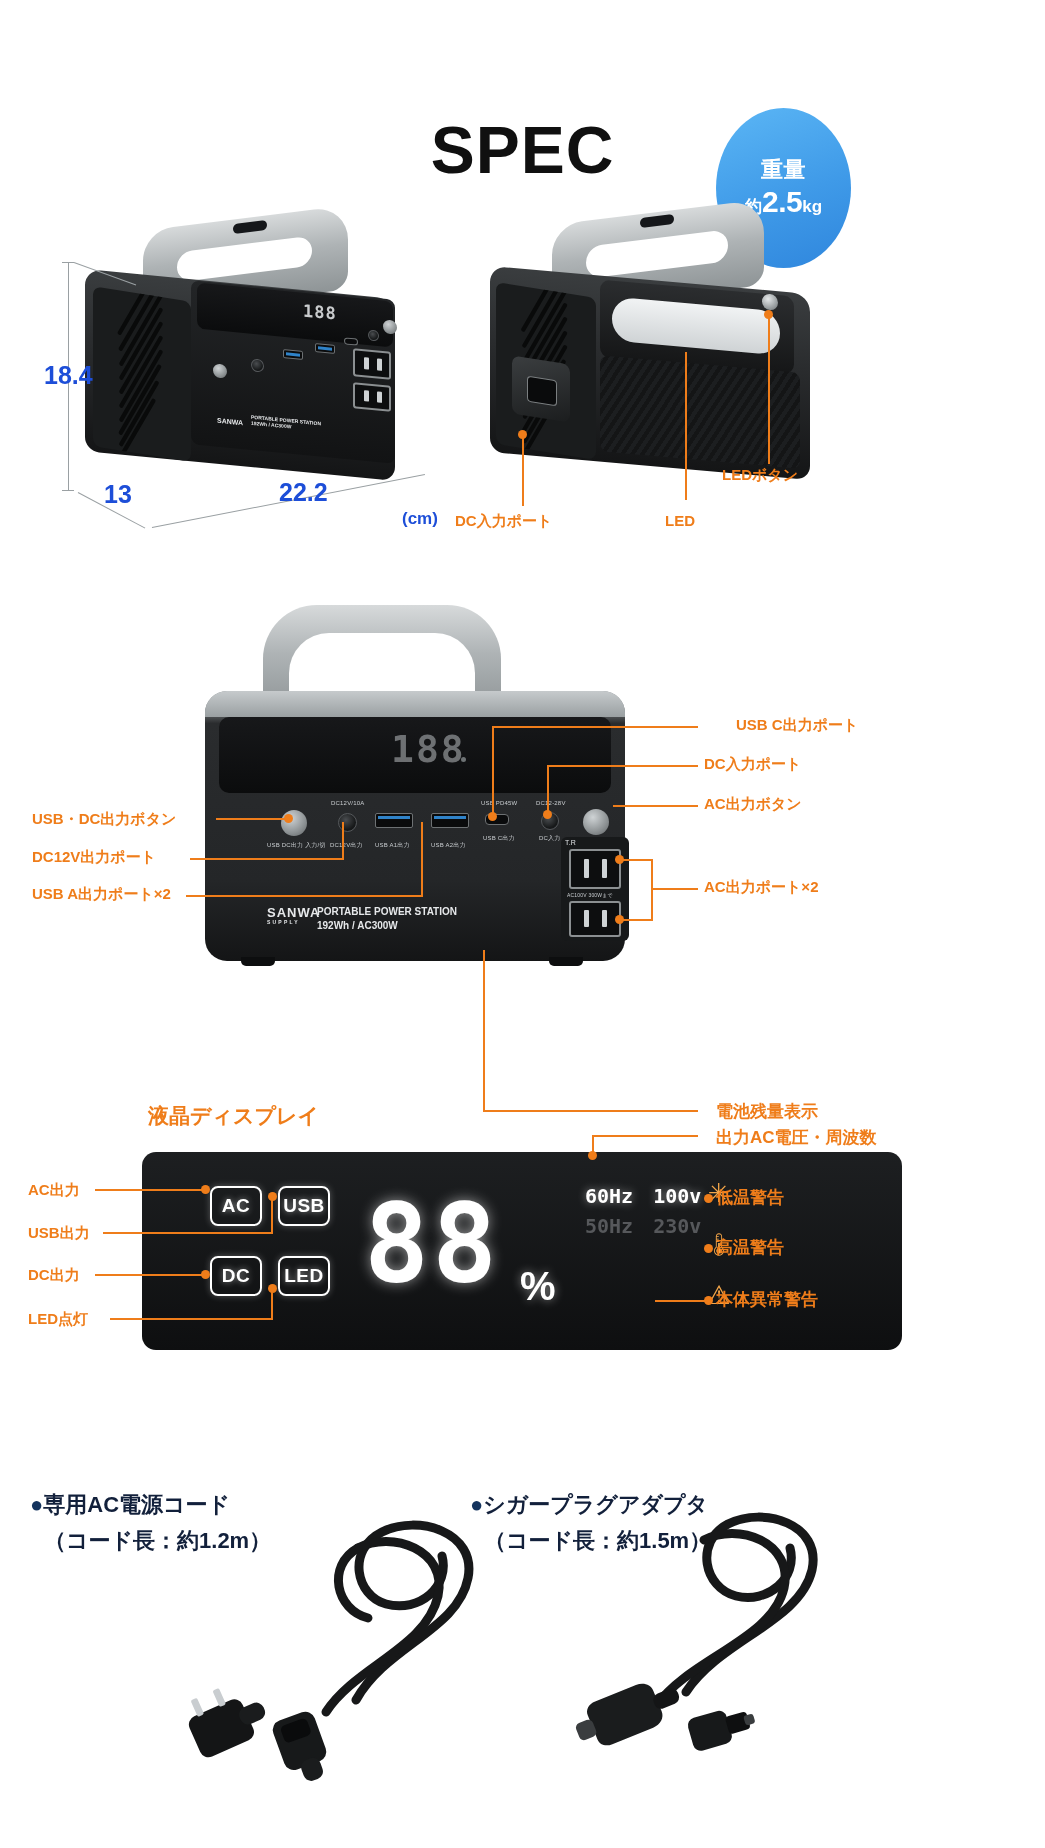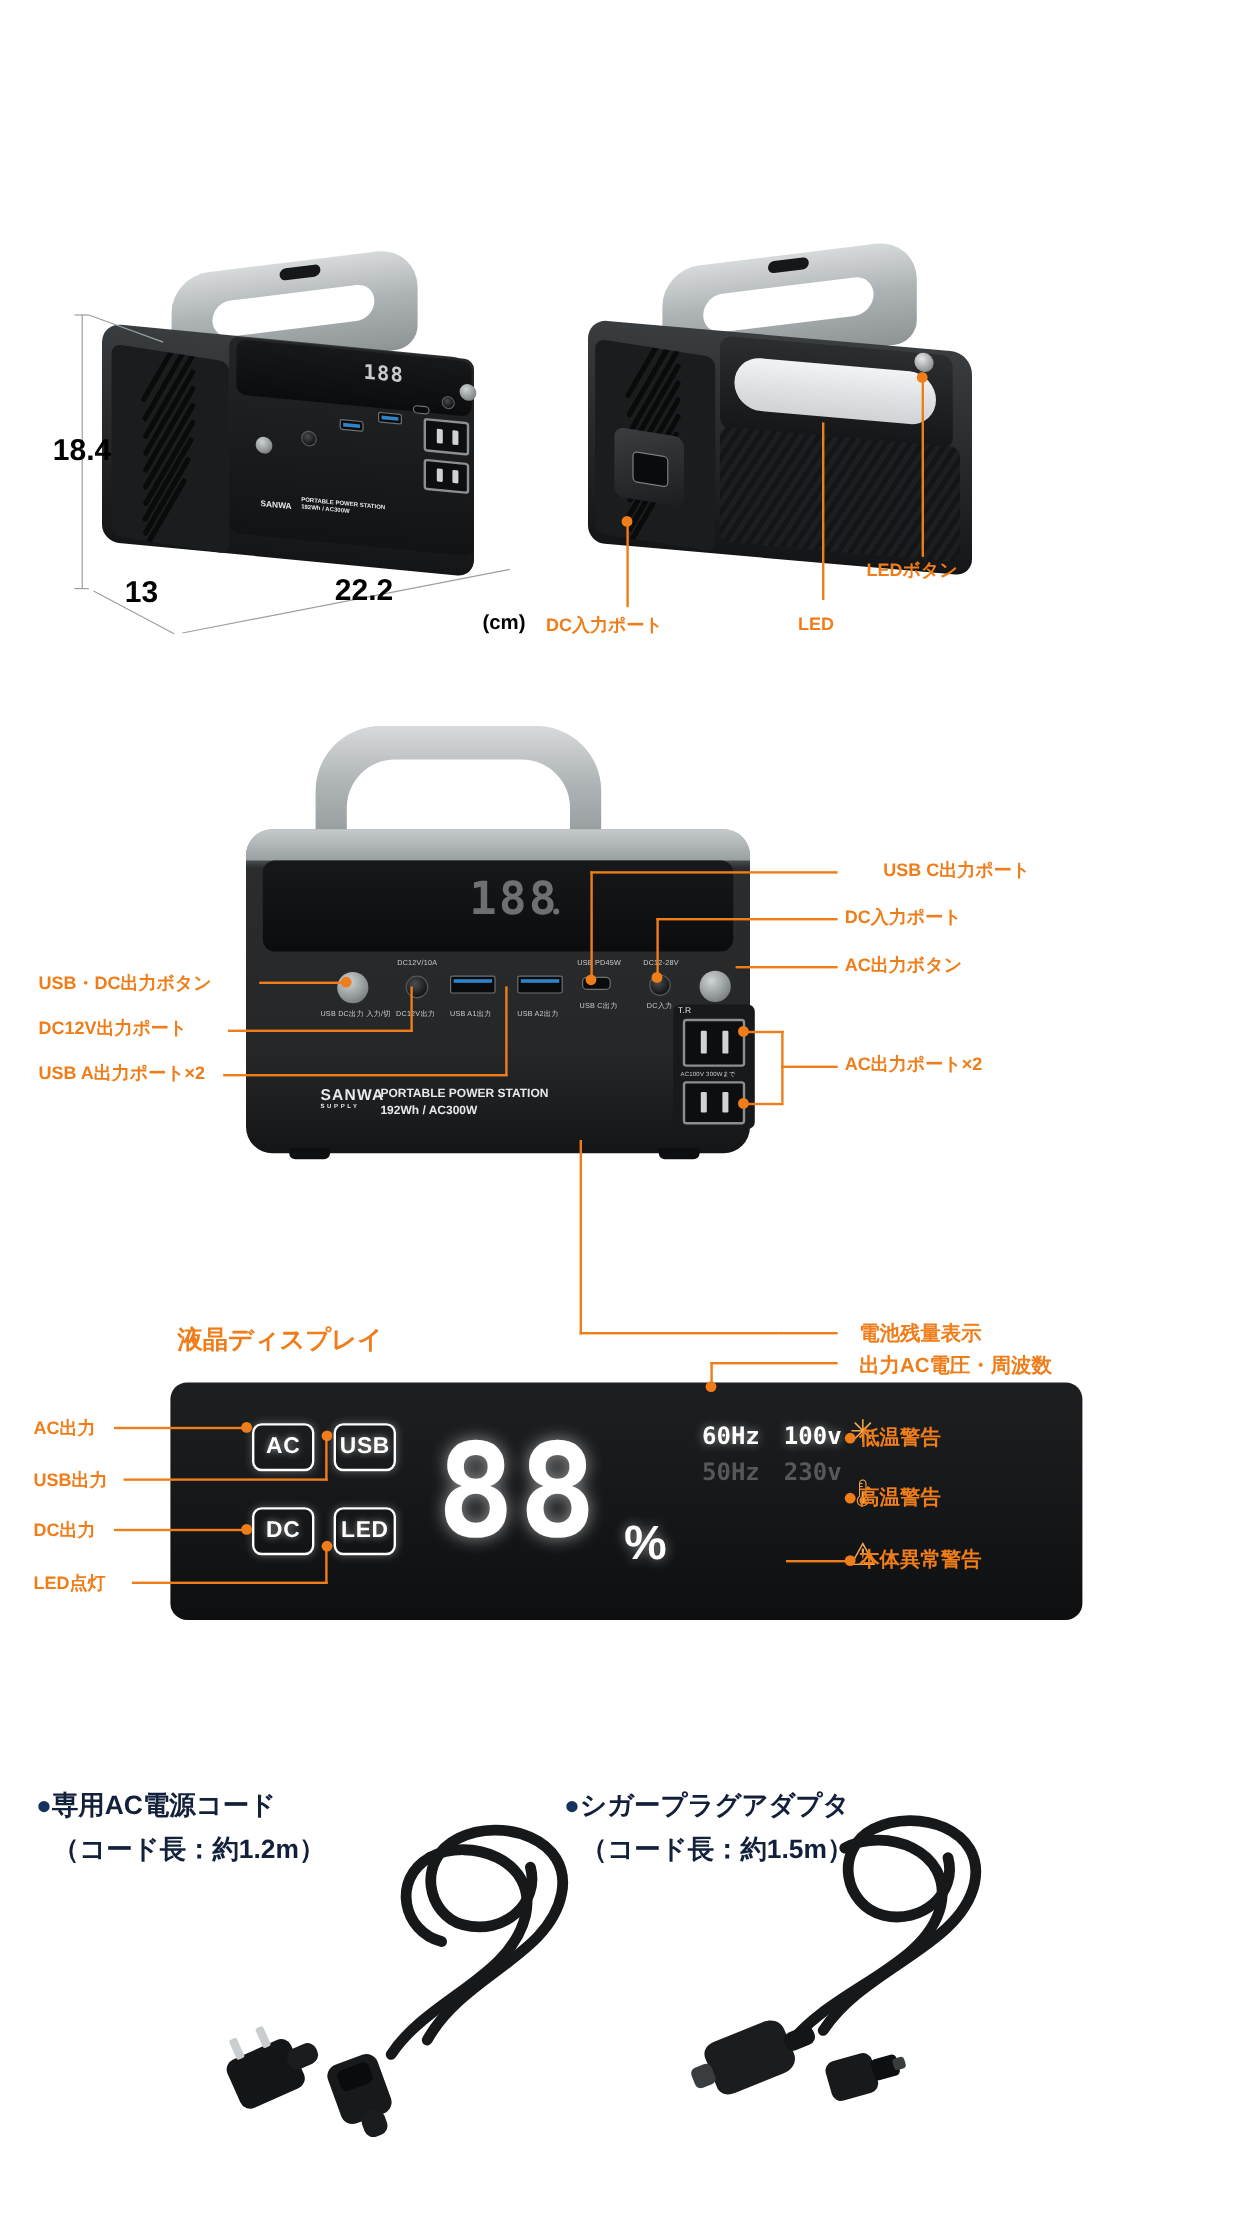--- a/index.html
+++ b/index.html
@@ -60,21 +60,21 @@
     background: #1a1c1d;
   }
   .vent i {
     position: absolute; display: block; height: 4px; border-radius: 2px;
     background: #090a0a;
   }
 
   
   .dim-line { position: absolute; background: #9aa0a3; }
   .dim-label {
-    position: absolute; color: #000000; font-weight: 700;
+    position: absolute; color: #1d4ed8; font-weight: 700;
     font-family: "Liberation Sans", sans-serif;
   }
 
   
   .lead { position: absolute; background: #ef7d1a; }
   .lead-dot {
     position: absolute; width: 9px; height: 9px; border-radius: 50%;
     background: #ef7d1a;
   }
   .co-label {
@@ -171,21 +171,28 @@
   }
   .ac-outlet .slot {
     position: absolute; background: #cfd3d5; width: 5px; border-radius: 1px;
   }
 </style>
 </head>
 <body>
 
 <div class="page">
 
-
+  <div class="spec-title">SPEC</div>
+
+  <div class="weight-badge">
+    <div class="wb-l1">重量</div>
+    <div class="wb-l2">
+      <span>約</span><b>2.5</b><i>kg</i>
+    </div>
+  </div>
 
   <div class="pps" style="left:85px; top:218px; width:330px; height:262px;">
 
     <div class="handle" style="left:58px; top:0px; width:205px; height:84px; border-radius:30px 34px 18px 18px; transform: skewY(-7deg);"></div>
     <div class="handle-hole" style="left:92px; top:26px; width:135px; height:30px; border-radius:16px; transform: skewY(-7deg);"></div>
     <div style="position:absolute;left:148px;top:4px;width:34px;height:10px;border-radius:5px;background:#15171a;transform:skewY(-7deg);"></div>
 
     <div class="shell" style="left:0px; top:66px; width:310px; height:182px; border-radius:16px 18px 14px 14px; transform: skewY(5.5deg);"></div>
 
     <div class="vent" style="left:8px; top:76px; width:98px; height:160px; transform: skewY(9deg); border-radius:8px;">

